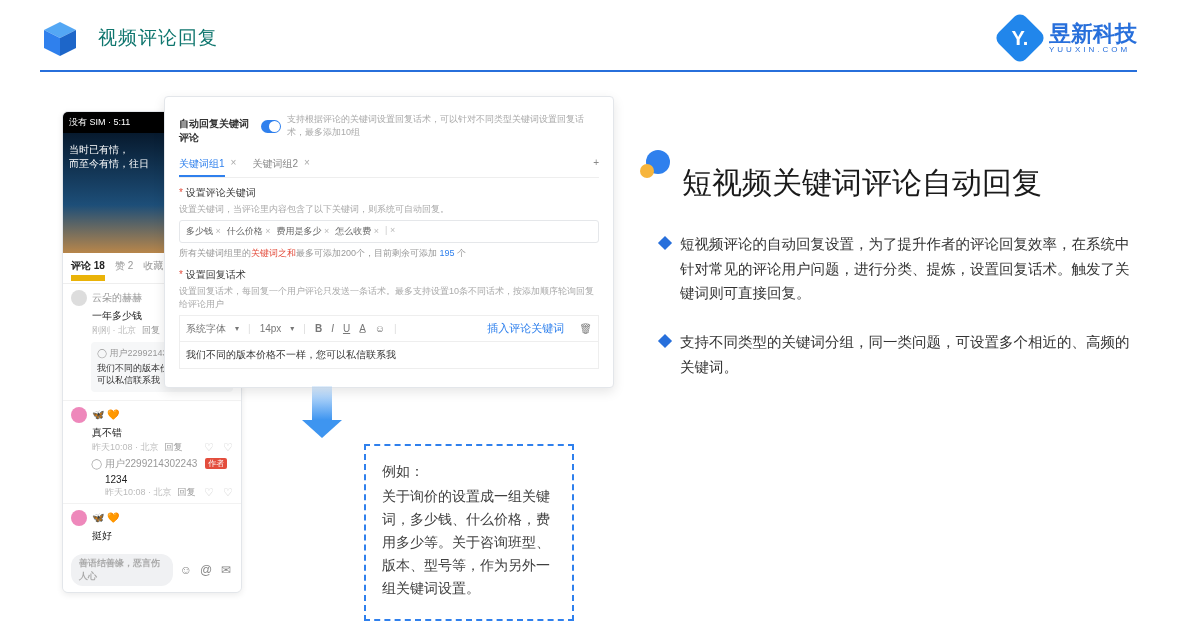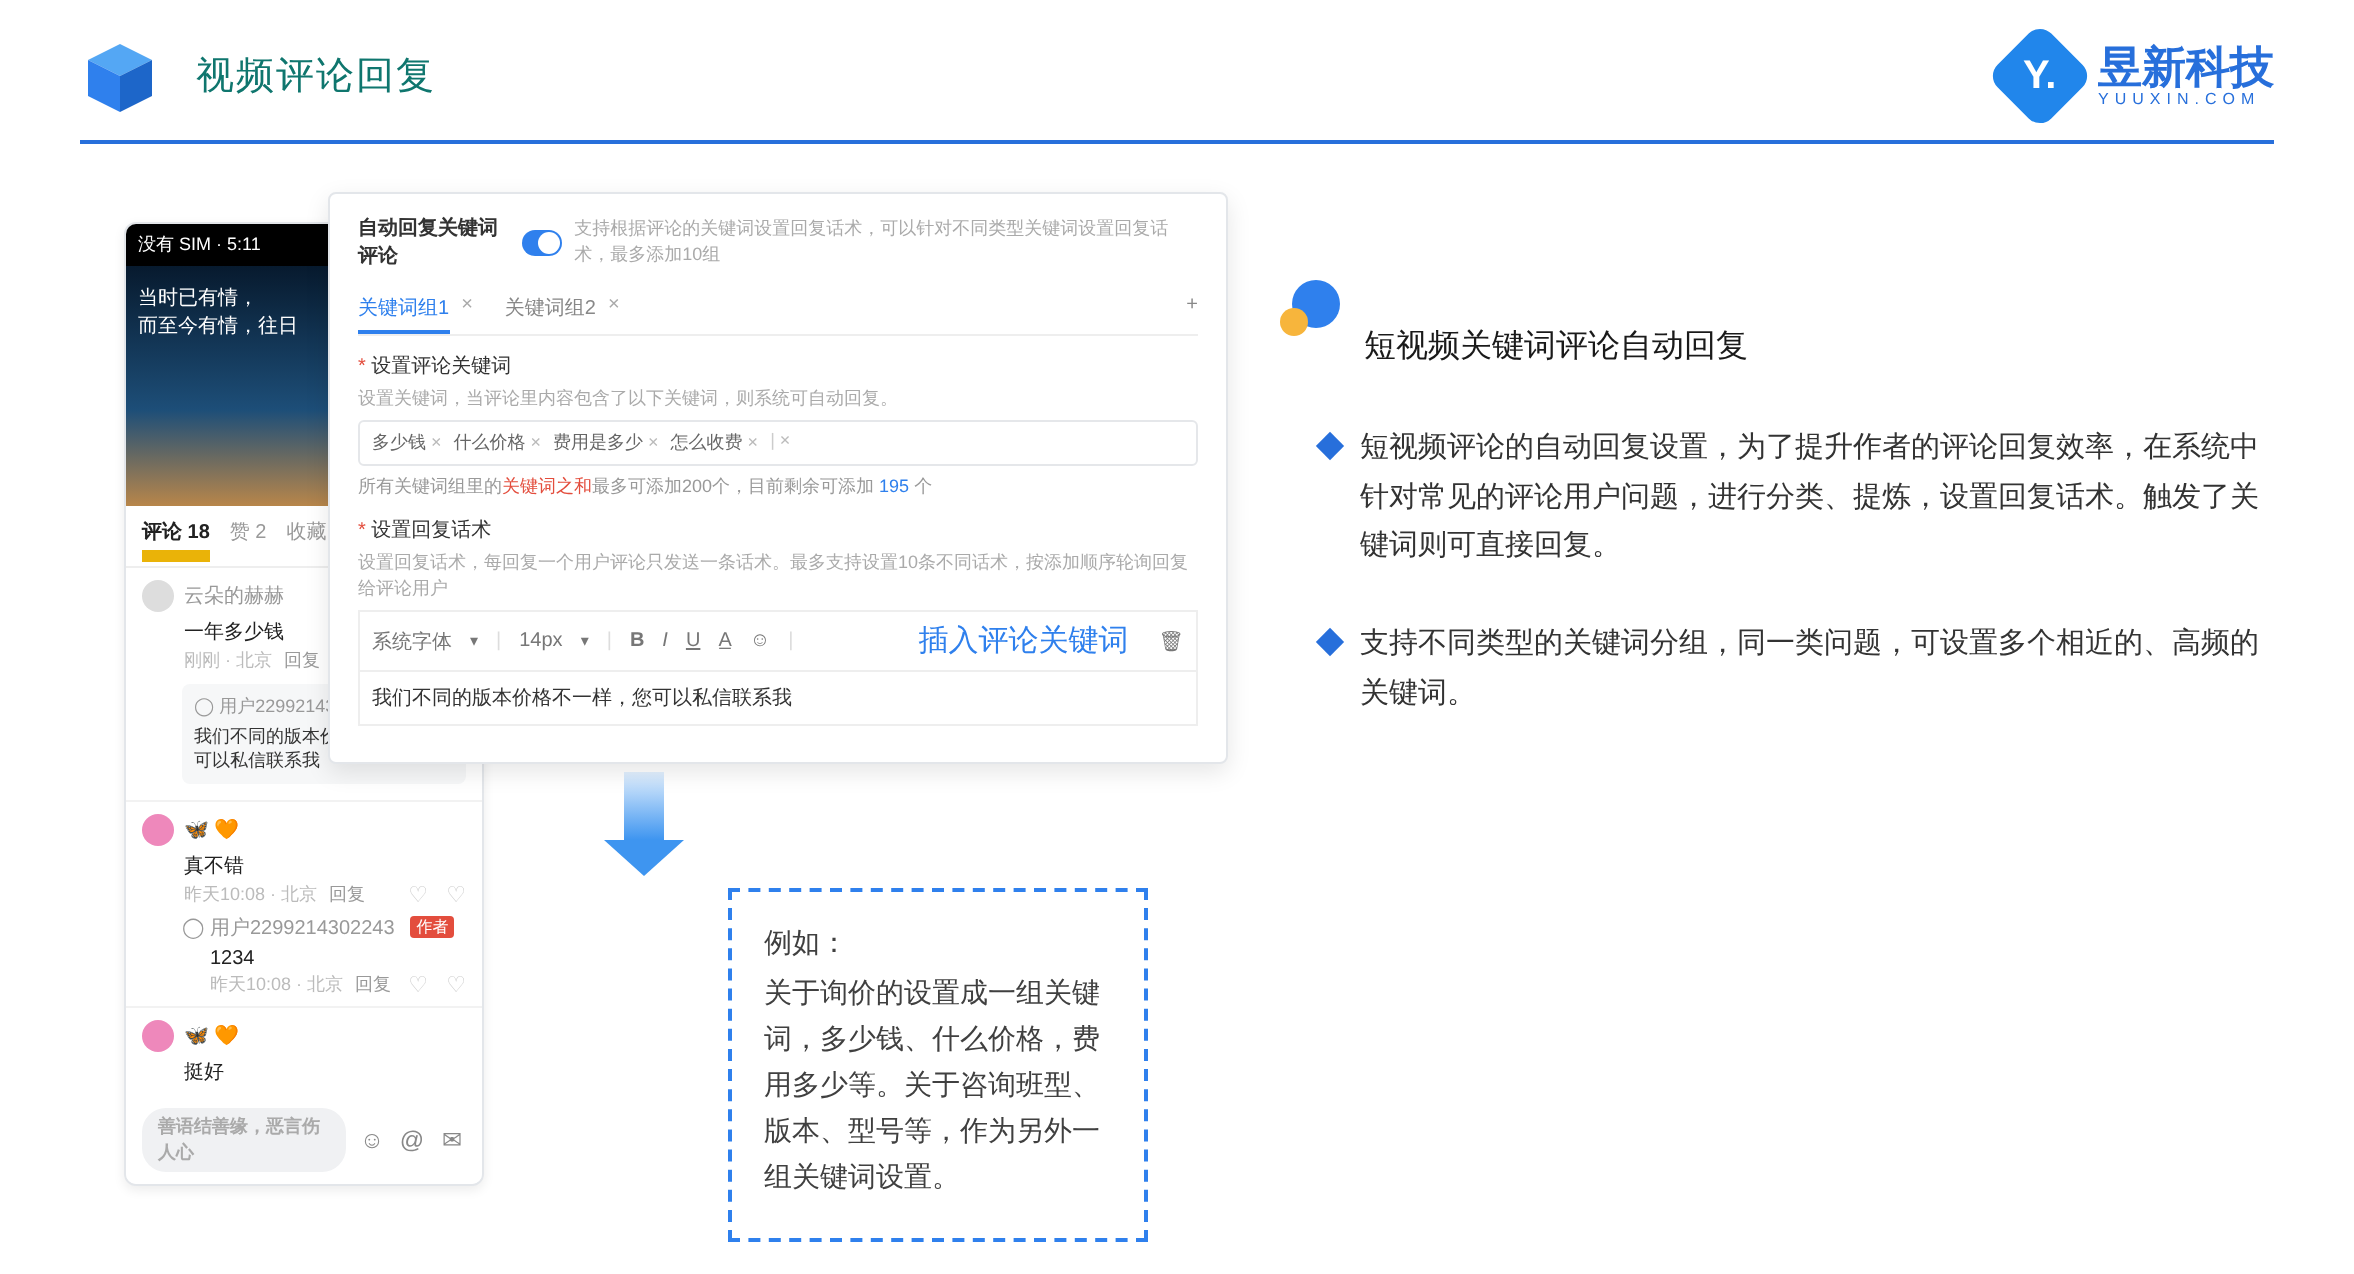--- a/index.html
+++ b/index.html
@@ -38,59 +38,59 @@
 .reply-b { margin: 5px 0 4px 20px; background: #f6f7f8; border-radius: 4px; padding: 5px 6px; font-size: 9px; line-height: 1.4; }
 .reply-b .badge { background: #e34d3d; color: #fff; font-size: 8px; padding: 0 3px; border-radius: 2px; margin-left: 3px; }
 .pinput { display: flex; align-items: center; gap: 6px; padding: 6px 8px; background: #fff; }
 .pinput .fld { flex: 1; background: #f0f1f3; border-radius: 12px; padding: 3px 8px; color: #aaa; font-size: 9px; font-weight: bold; }
 .pinput .ic { width: 14px; height: 14px; color: #888; display: flex; align-items: center; justify-content: center; font-size: 12px; }
 .hearts { margin-left: auto; display: flex; gap: 8px; color: #ccc; font-size: 11px; }
 
 
 .panel { position: absolute; left: 124px; top: 0; width: 450px; background: #fff; border: 1px solid #e3e6ea; border-radius: 4px; box-shadow: 0 4px 12px rgba(0,0,0,.1); padding: 10px 14px; font-size: 10px; color: #555; z-index: 2; }
 .prow { display: flex; align-items: center; gap: 6px; margin-bottom: 8px; }
-.prow .lbl { font-weight: 600; color: #333; }
+.prow .lbl { font-weight: 600; color: #333; margin-top: 10px; }
 .tog { width: 24px; height: 13px; background: #2f80ed; border-radius: 7px; position: relative; }
 .tog::after { content: ""; position: absolute; right: 1px; top: 1px; width: 11px; height: 11px; background: #fff; border-radius: 50%; }
 .prow .hint { color: #aaa; font-size: 9px; }
 .ptabs { display: flex; gap: 16px; border-bottom: 1px solid #eee; margin-bottom: 8px; }
 .ptabs span { padding: 4px 0; color: #888; }
 .ptabs .a { color: #2f80ed; border-bottom: 2px solid #2f80ed; }
 .ptabs .cls { color: #aaa; margin-left: -10px; }
 .ptabs .plus { margin-left: auto; color: #888; }
 .sect { margin-bottom: 8px; }
 .sect .st { color: #333; margin-bottom: 3px; }
 .sect .st::before { content: "* "; color: #e34d3d; }
 .sect .sh { color: #aaa; font-size: 9px; }
 .tags { border: 1px solid #e5e7ea; border-radius: 3px; padding: 4px 6px; margin: 4px 0; display: flex; gap: 6px; flex-wrap: wrap; }
 .tags span { color: #666; font-size: 9px; }
 .tags span::after { content: " ×"; color: #bbb; }
 .khint { font-size: 9px; color: #999; }
 .khint .r { color: #e34d3d; margin-top: 15px; }
 .khint .b { color: #2f80ed; }
 .tb { display: flex; align-items: center; gap: 9px; border: 1px solid #eee; border-top: 1px solid #eee; padding: 5px 6px; font-size: 10px; color: #777; margin-top: 4px; }
 .tb .sep { color: #ddd; }
-.tb .ins { color: #2f80ed; margin-left: auto; font-size: 15px; }
+.tb .ins { color: #2f80ed; margin-left: auto; font-size: 11px; }
 .repinp { border: 1px solid #eee; border-top: none; padding: 6px; font-size: 10px; color: #333; }
 
 
 .arrow { position: absolute; left: 262px; top: 290px; width: 40px; height: 52px; z-index: 3; }
 .arrow .stem { width: 20px; height: 34px; background: linear-gradient(180deg, rgba(62,149,240,.15), #3e95f0); margin: 0 auto; }
 .arrow .head { width: 0; height: 0; border-left: 20px solid transparent; border-right: 20px solid transparent; border-top: 18px solid #3e95f0; }
 
 
 .example { position: absolute; left: 324px; top: 348px; width: 210px; border: 2px dashed #2f80ed; padding: 14px 16px 18px 16px; font-size: 14px; color: #404040; line-height: 1.65; }
 .example .eh { margin-bottom: 2px; }
 
 
 .r-title { display: flex; align-items: center; gap: 12px; margin-bottom: 28px; }
 .r-ic { width: 30px; height: 30px; position: relative; }
 .r-ic .c1 { position: absolute; width: 24px; height: 24px; background: #2f80ed; border-radius: 50%; right: 0; top: 0; }
 .r-ic .c2 { position: absolute; width: 14px; height: 14px; background: #f7b53c; border-radius: 50%; left: 0; bottom: 2px; }
-.r-title h2 { font-size: 16px; font-weight: 500; color: #1a1a1a; margin-top: 37px; }
+.r-title h2 { font-size: 30px; font-weight: 500; color: #1a1a1a; margin-top: 37px; }
 .bullet { display: flex; gap: 10px; margin-bottom: 24px; padding-left: 20px; }
 .bullet .dia { width: 10px; height: 10px; background: #276fdb; transform: rotate(45deg); flex-shrink: 0; margin-top: 6px; }
 .bullet p { font-size: 14.5px; color: #333; line-height: 1.7; }
 </style>
 </head>
 <body>
 
 <div class="header">
   <svg class="cube-icon" viewBox="0 0 40 40">
     <polygon points="20,4 36,12 20,20 4,12" fill="#54a7f4"></polygon>

